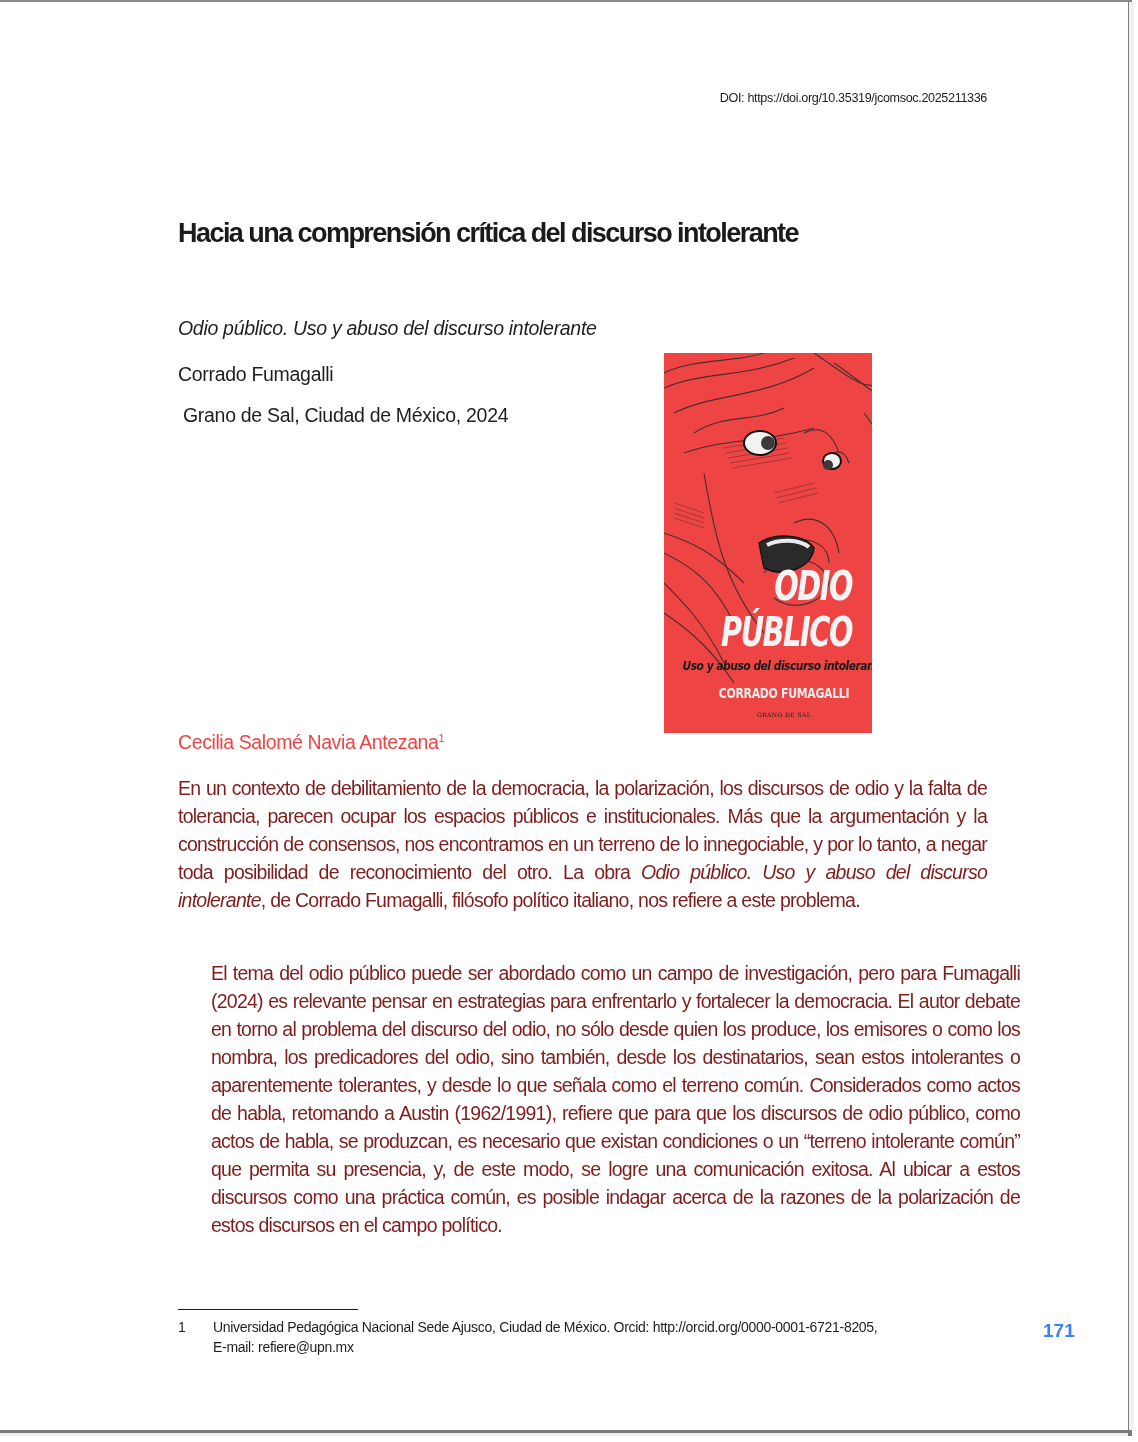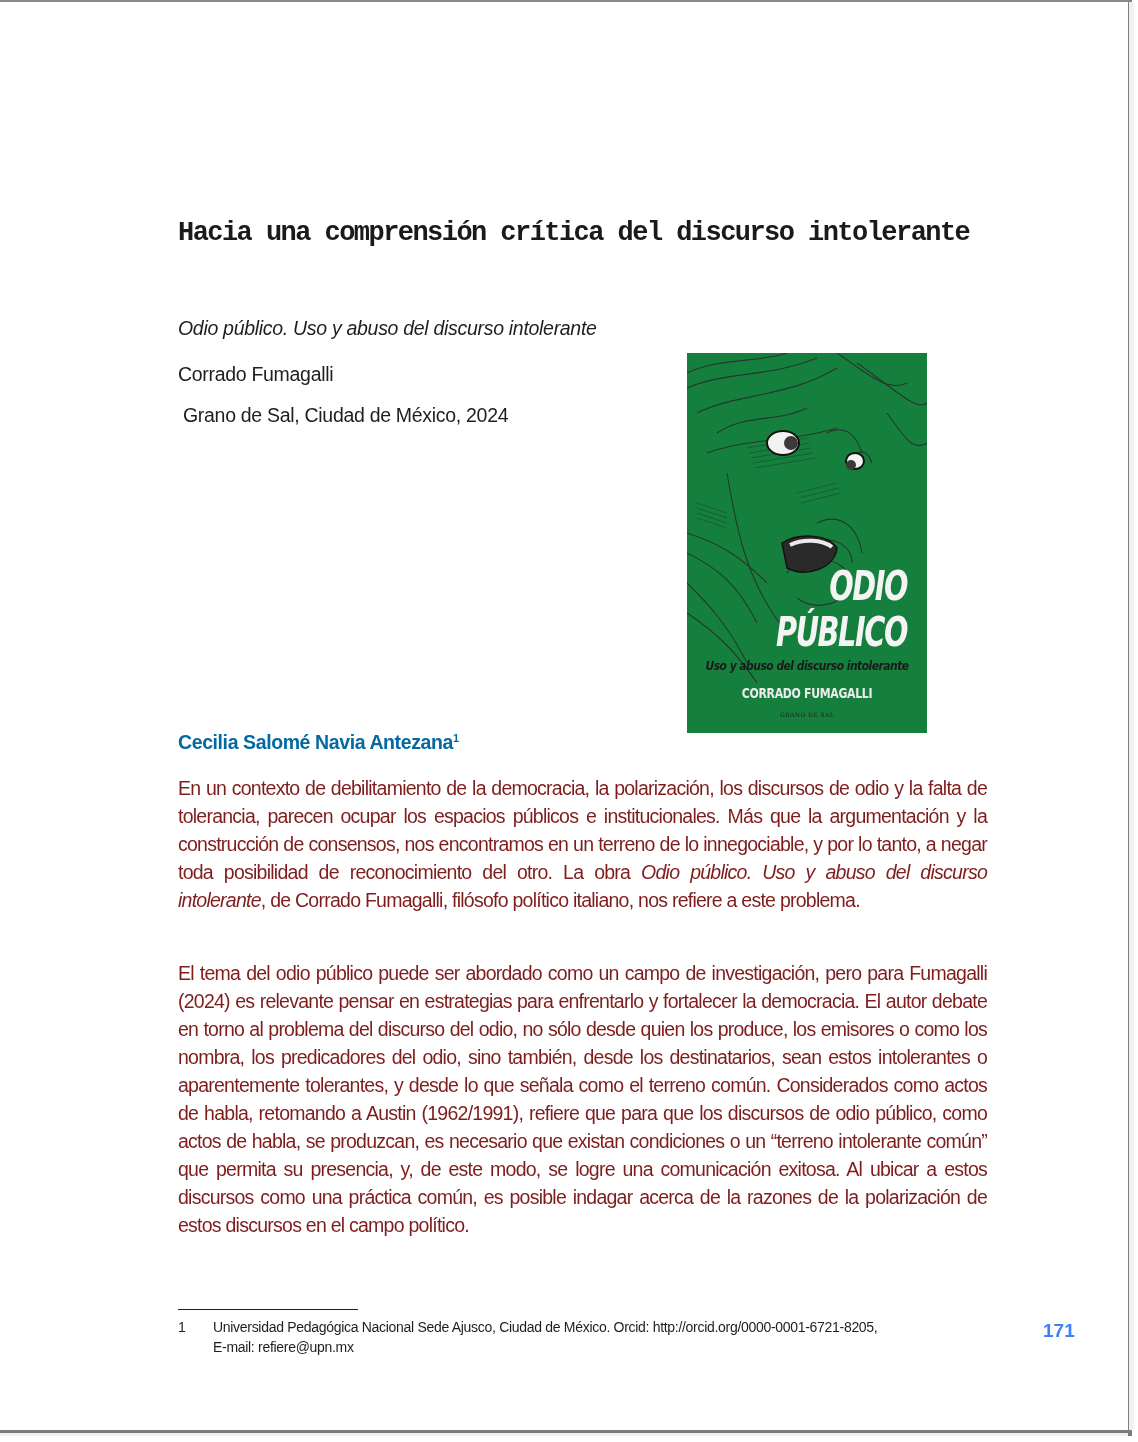--- a/index.html
+++ b/index.html
@@ -27,32 +27,32 @@
     position: absolute; right: 151px; top: 90px; text-align: right;
     font-size: 12.6px; line-height: 17px; color: #222;
     font-family: "Liberation Sans", sans-serif; letter-spacing: -0.35px;
   }
   .header-meta .doi { display: block; }
   .header-meta .citation { display: block; white-space: nowrap; }
   .header-meta i { font-style: italic; }
 
   .article-title {
     position: absolute; left: 178px; top: 218px;
-    font-family: Liberation Mono, monospace; font-weight: bold;
+    font-family: Liberation Sans, sans-serif; font-weight: bold;
     font-size: 27px; letter-spacing: -1.55px; color: #1a1a1a;
     white-space: nowrap; margin: 0;
   }
   .book-info { position: absolute; left: 178px; top: 317px; font-family: "Liberation Sans", sans-serif; font-size: 19.5px; color: #1e1e1e; letter-spacing: -0.3px; }
   .book-info .book-title { font-style: italic; position: absolute; top: 0; left: 0; white-space: nowrap; }
   .book-info .book-author { position: absolute; top: 46px; left: 0; white-space: nowrap; }
   .book-info .book-publisher { position: absolute; top: 87px; left: 5px; white-space: nowrap; }
 
   .cover {
-    position: absolute; left: 687px; top: 353px; width: 240px; height: 380px;
-    background: #15803d; overflow: hidden;
+    position: absolute; left: 664px; top: 353px; width: 208px; height: 380px;
+    background: #ef4444; overflow: hidden;
   }
   .cover svg { position: absolute; left: 0; top: 0; }
   .cover .cover-title {
     position: absolute; right: 20px; top: 210px; text-align: right;
     font-family: "DejaVu Sans", sans-serif; font-weight: bold; font-style: italic;
     color: #f4f4f4; font-size: 40px; line-height: 46px; letter-spacing: -2px;
     transform: scaleX(0.72); transform-origin: right top;
   }
   .cover .cover-subtitle {
     position: absolute; left: 0; width: 240px; top: 305px; text-align: center;
@@ -66,34 +66,33 @@
     font-size: 14px; color: #ececec; letter-spacing: -0.4px;
     transform: scaleX(0.78);
   }
   .cover .cover-publisher {
     position: absolute; left: 0; width: 240px; top: 358px; text-align: center;
     font-family: "DejaVu Serif", serif; font-size: 6px; color: #1c1c1c; letter-spacing: 0.4px;
   }
 
   .reviewer {
     position: absolute; left: 178px; top: 731px;
-    font-family: "Liberation Sans", sans-serif; font-size: 19.5px; color: #0369a1; letter-spacing: -0.4px;
+    font-family: "Liberation Sans", sans-serif; font-size: 19.5px; color: #ef4444; letter-spacing: -0.4px;
     white-space: nowrap;
-    font-weight: bold;
   }
   .reviewer sup { font-size: 11px; vertical-align: 7px; }
 
   .body-text {
     position: absolute; left: 178px; width: 809px;
     font-family: "Liberation Sans", sans-serif; font-size: 19.5px; line-height: 28px;
     color: #7f1d1d; text-align: justify; letter-spacing: -0.75px; margin: 0;
   }
   .body-text i { font-style: italic; }
   .para-1 { top: 774px; }
-  .para-2 { top: 959px; }
+  .para-2 { top: 959px; margin-left: 33px; }
 
   .footnote-rule { position: absolute; left: 178px; top: 1309px; width: 180px; height: 1px; background: #1e1e1e; }
   .footnote {
     position: absolute; left: 178px; top: 1317px; width: 820px;
     font-family: "Liberation Sans", sans-serif; font-size: 14px; line-height: 20px; color: #1e1e1e; letter-spacing: -0.3px;
   }
   .footnote .fn-num { position: absolute; left: 0; top: 0; }
   .footnote .fn-text { position: absolute; left: 35px; top: 0; width: 790px; white-space: nowrap; }
   .footnote .fn-text2 { position: absolute; left: 35px; top: 20px; white-space: nowrap; }
   .page-number {
@@ -102,20 +101,21 @@
   }
 </style>
 </head>
 <body>
 
 <div class="page-frame"></div>
 <div class="inner-shadow-r"></div>
 <div class="inner-shadow-b"></div>
 
 <div class="header-meta">
+  <span class="doi">DOI: https://doi.org/10.35319/jcomsoc.2025211336</span>
 </div>
 
 <h1 class="article-title">Hacia una comprensión crítica del discurso intolerante</h1>
 
 <div class="book-info">
   <span class="book-title">Odio público. Uso y abuso del discurso intolerante</span>
   <span class="book-author">Corrado Fumagalli</span>
   <span class="book-publisher">Grano de Sal, Ciudad de México, 2024</span>
 </div>
 

